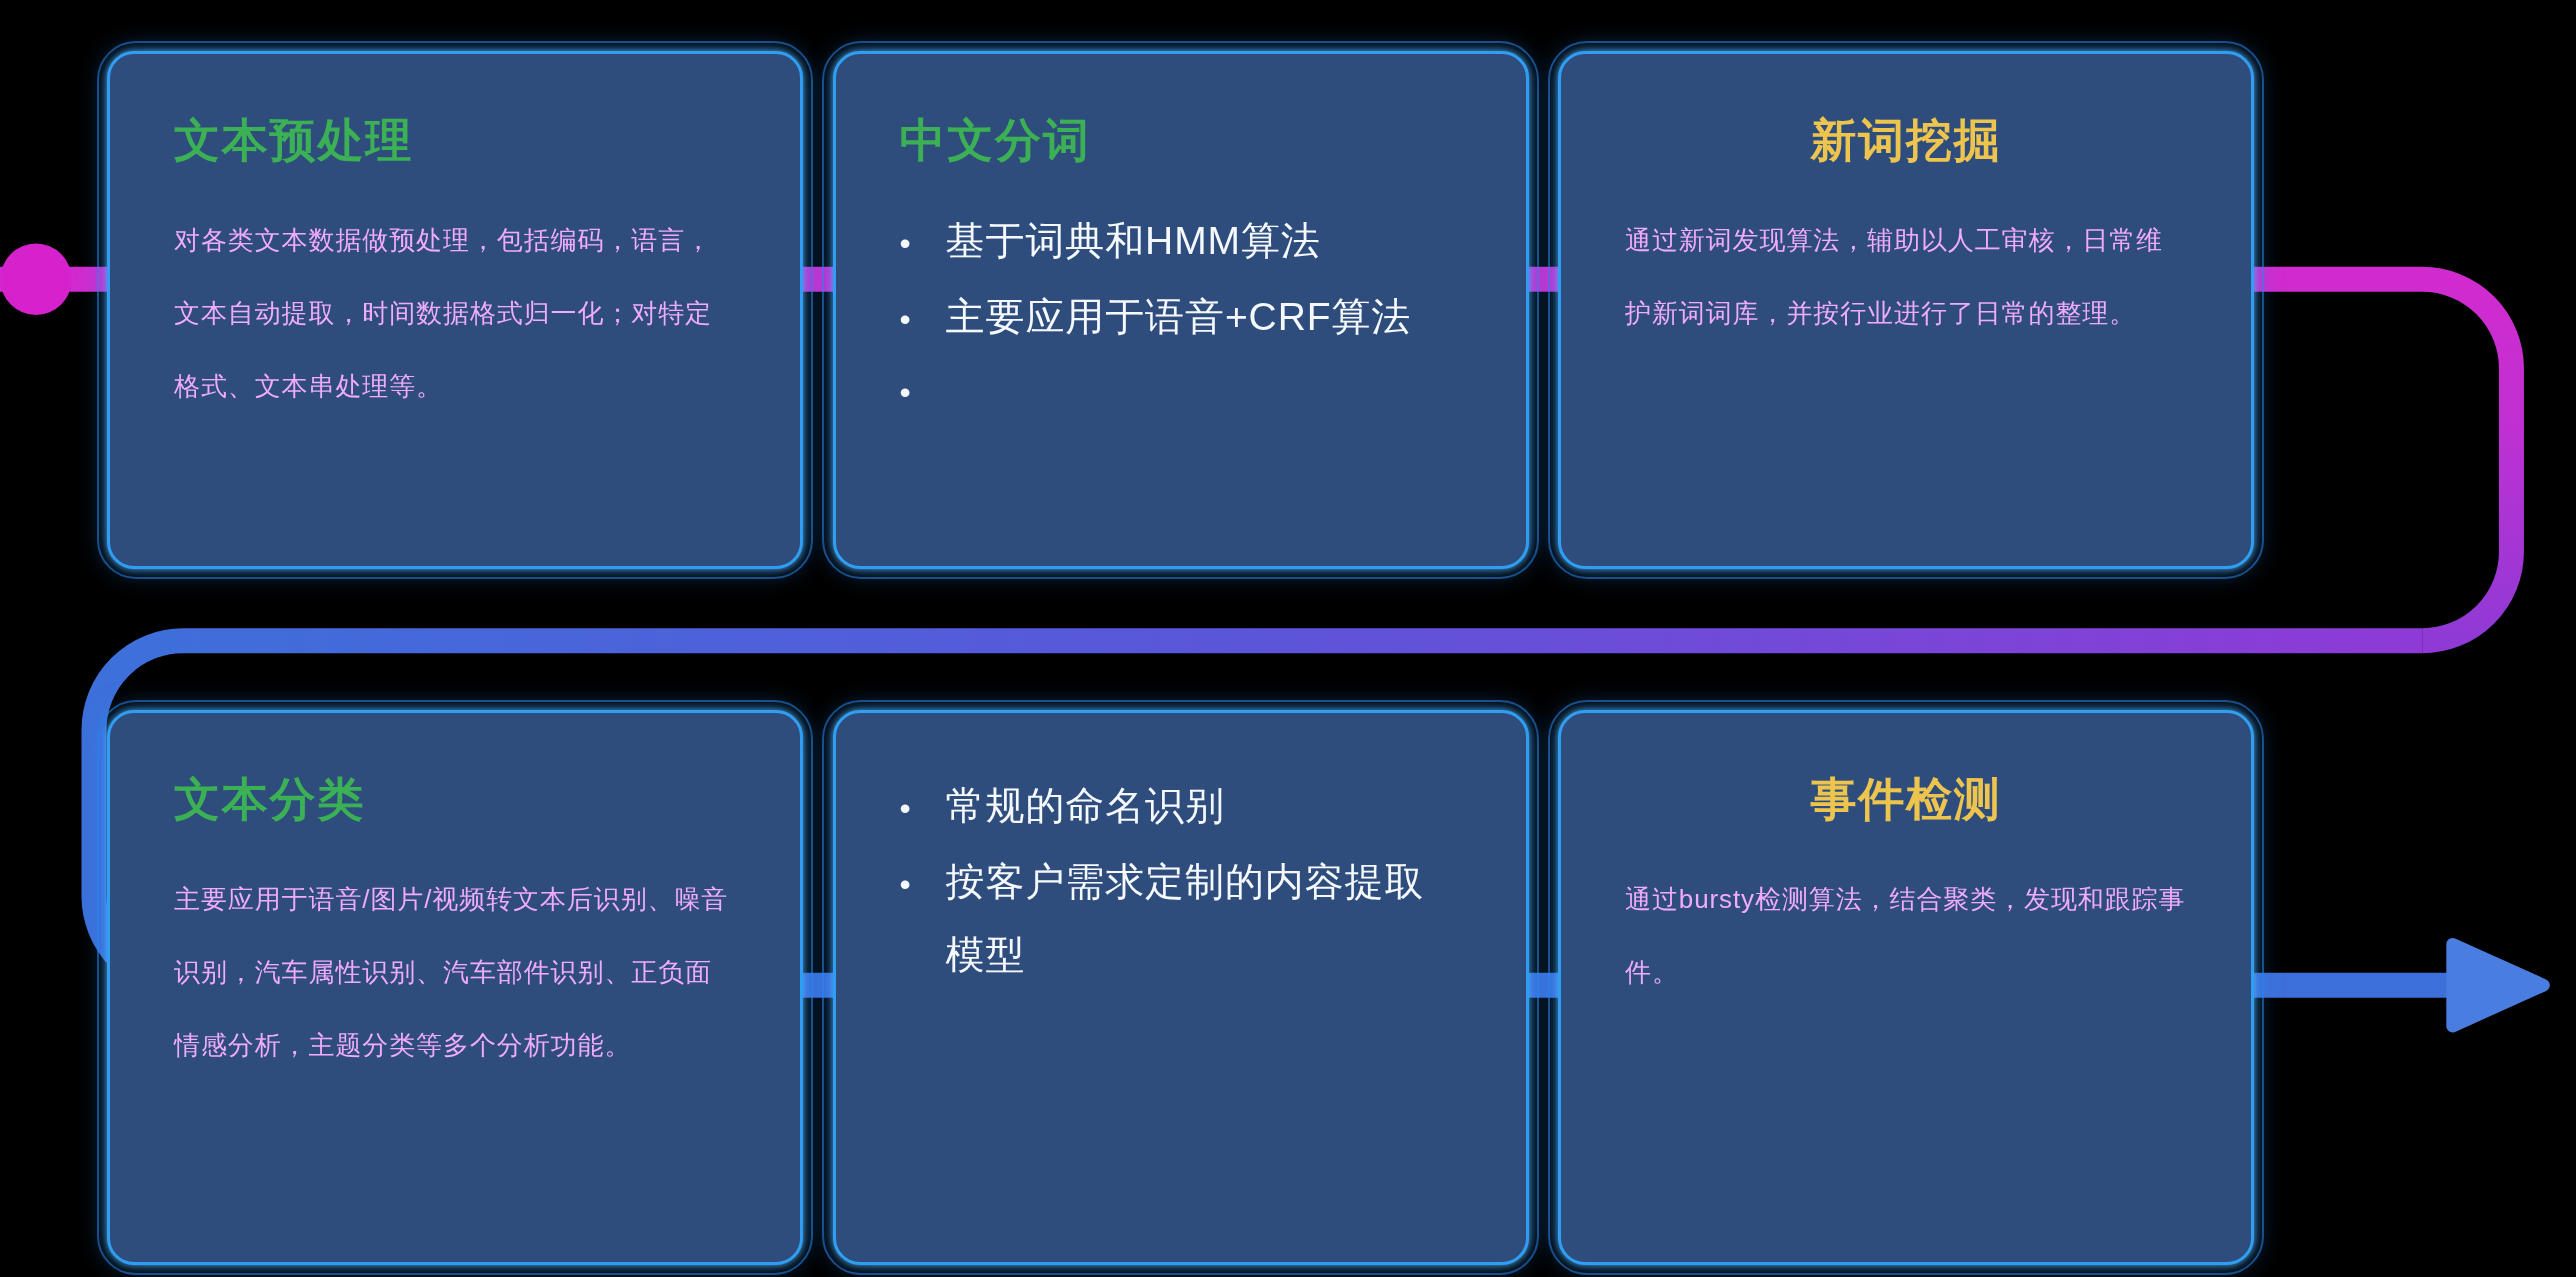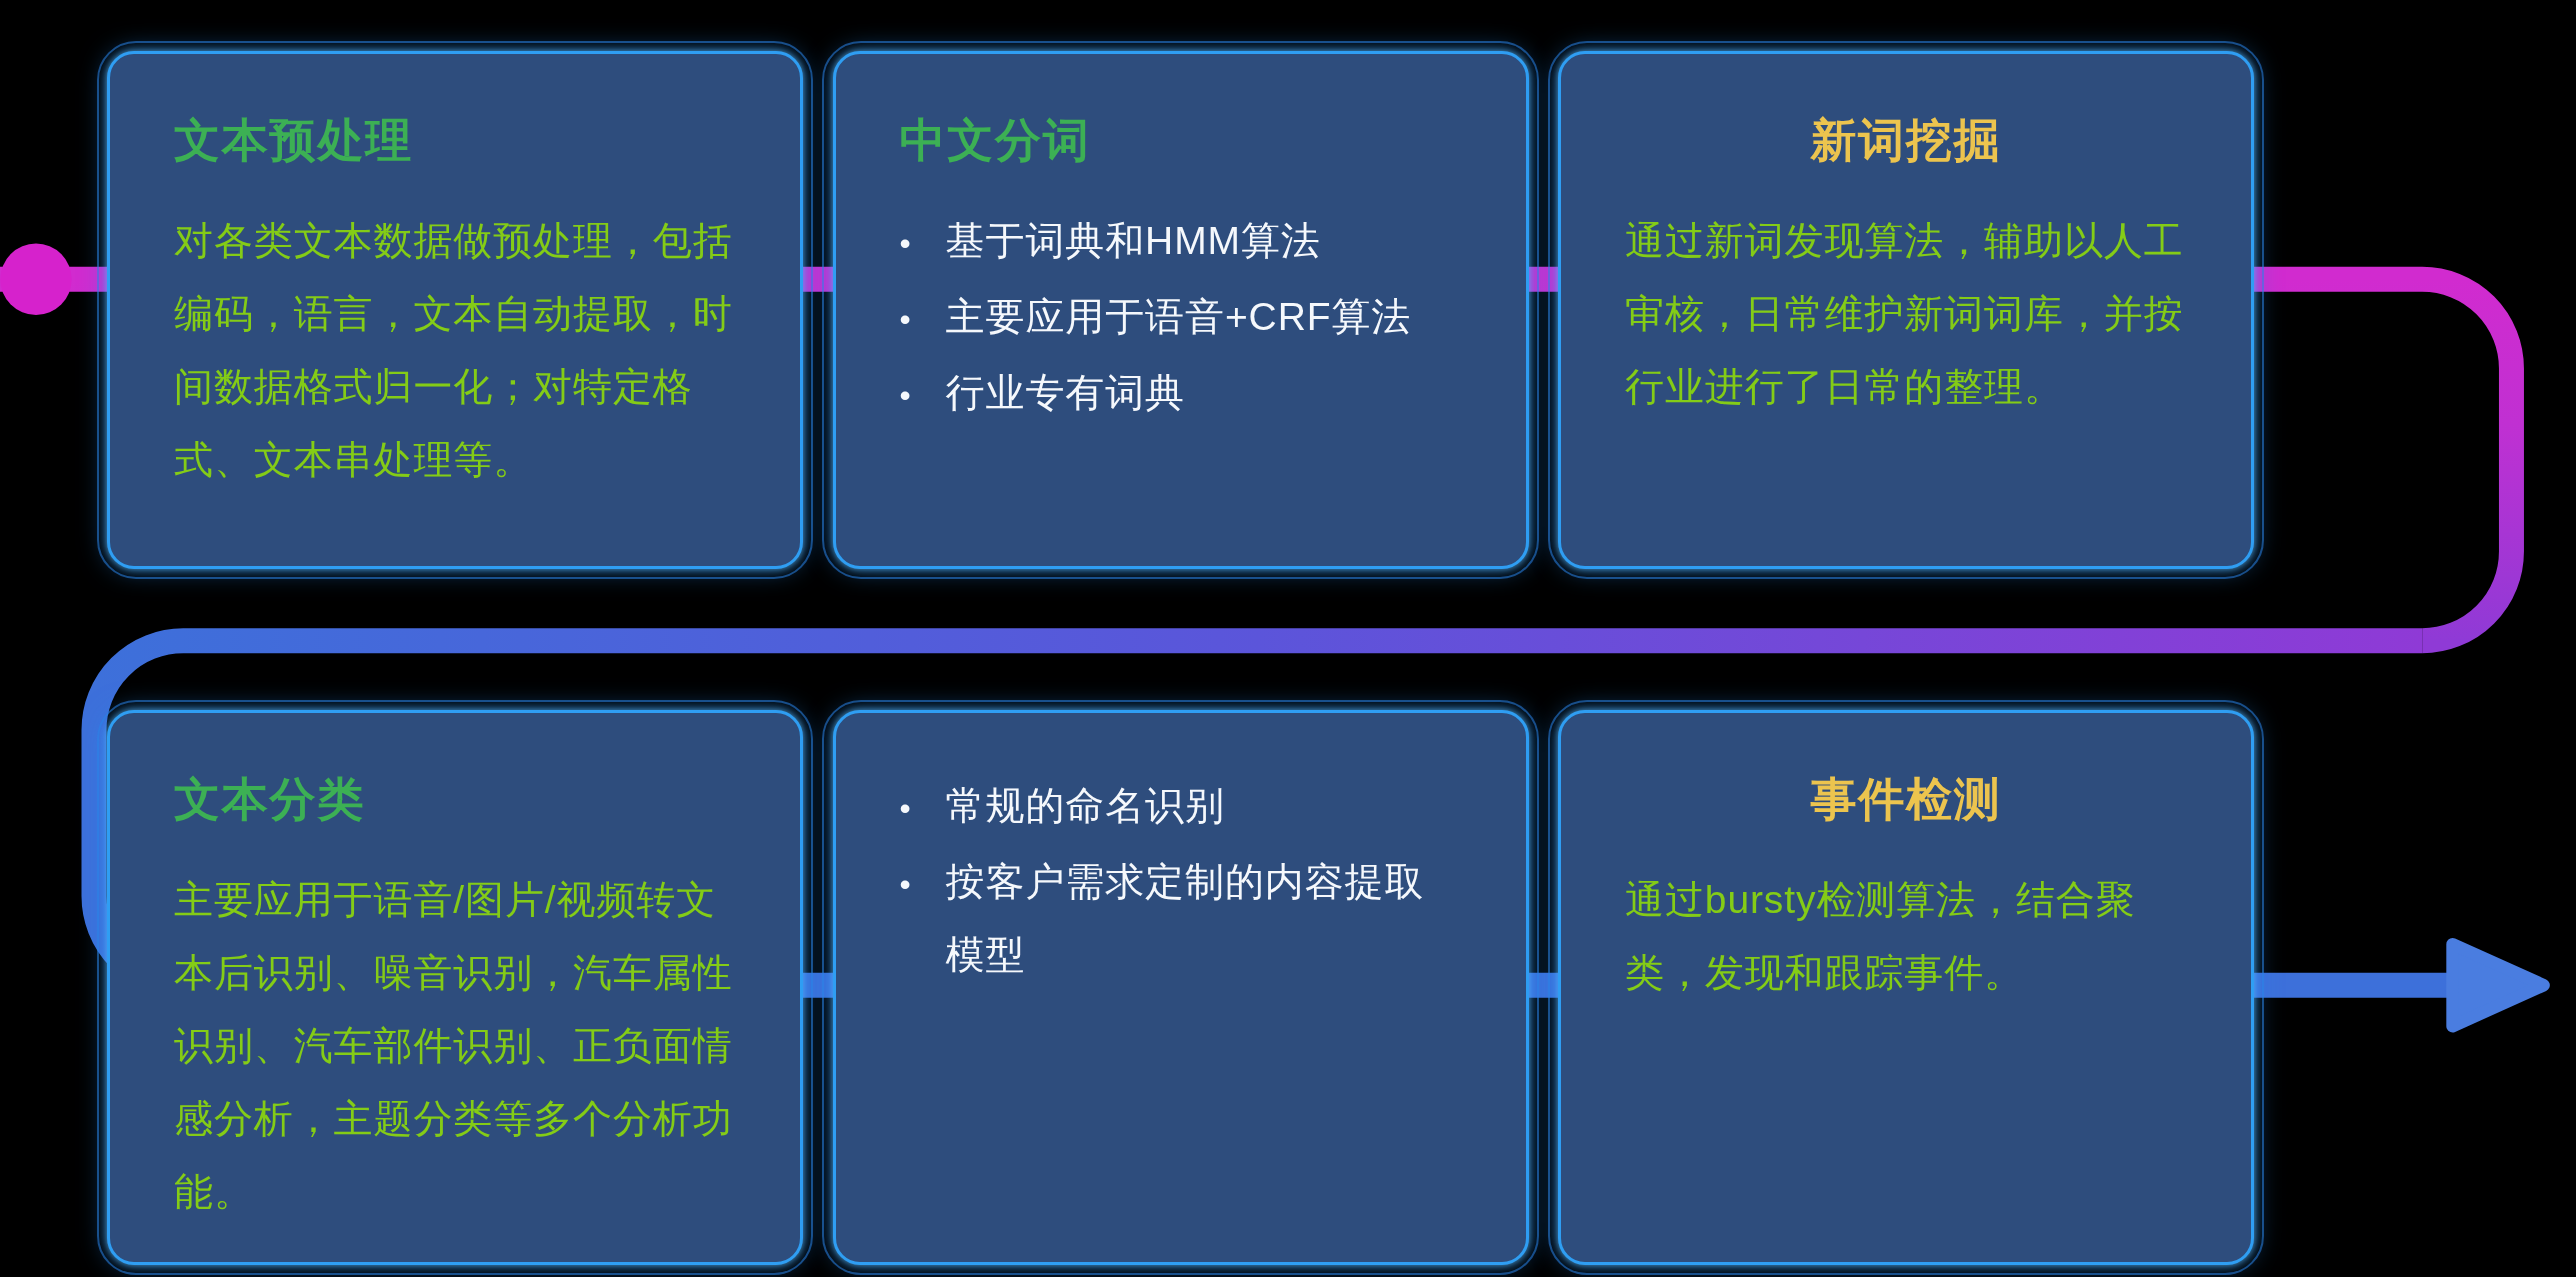--- a/index.html
+++ b/index.html
@@ -37,22 +37,22 @@
   .card-title {
     margin:0 0 32px 0;
     font-size:46px;
     font-weight:bold;
     letter-spacing:1.8px;
   }
   .title-green { color:#3cb054; }
   .title-yellow { color:#ecc44e;text-align:center; }
   .card-body {
     margin:0;
-    color:#84cc16;
-    font-size:39px;
+    color:#f0abfc;
+    font-size:26px;
     line-height:73px;
     letter-spacing:0.9px;
   }
   ul.bullets { margin:0; padding:0; list-style:none; }
   ul.bullets li {
     display:flex;
     align-items:baseline;
     color:#f5f8fc;
     font-size:39px;
     line-height:73px;
@@ -101,21 +101,20 @@
         <li>
           <span class="dot">•</span>
           <span>基于词典和HMM算法</span>
         </li>
         <li>
           <span class="dot">•</span>
           <span>主要应用于语音+CRF算法</span>
         </li>
         <li>
           <span class="dot">•</span>
-          <span>行业专有词典</span>
         </li>
       </ul>
     </div>
 
     <div class="card">
       <h2 class="card-title title-yellow">新词挖掘</h2>
       <p class="card-body">通过新词发现算法，辅助以人工审核，日常维护新词词库，并按行业进行了日常的整理。</p>
     </div>
 
   </div>

